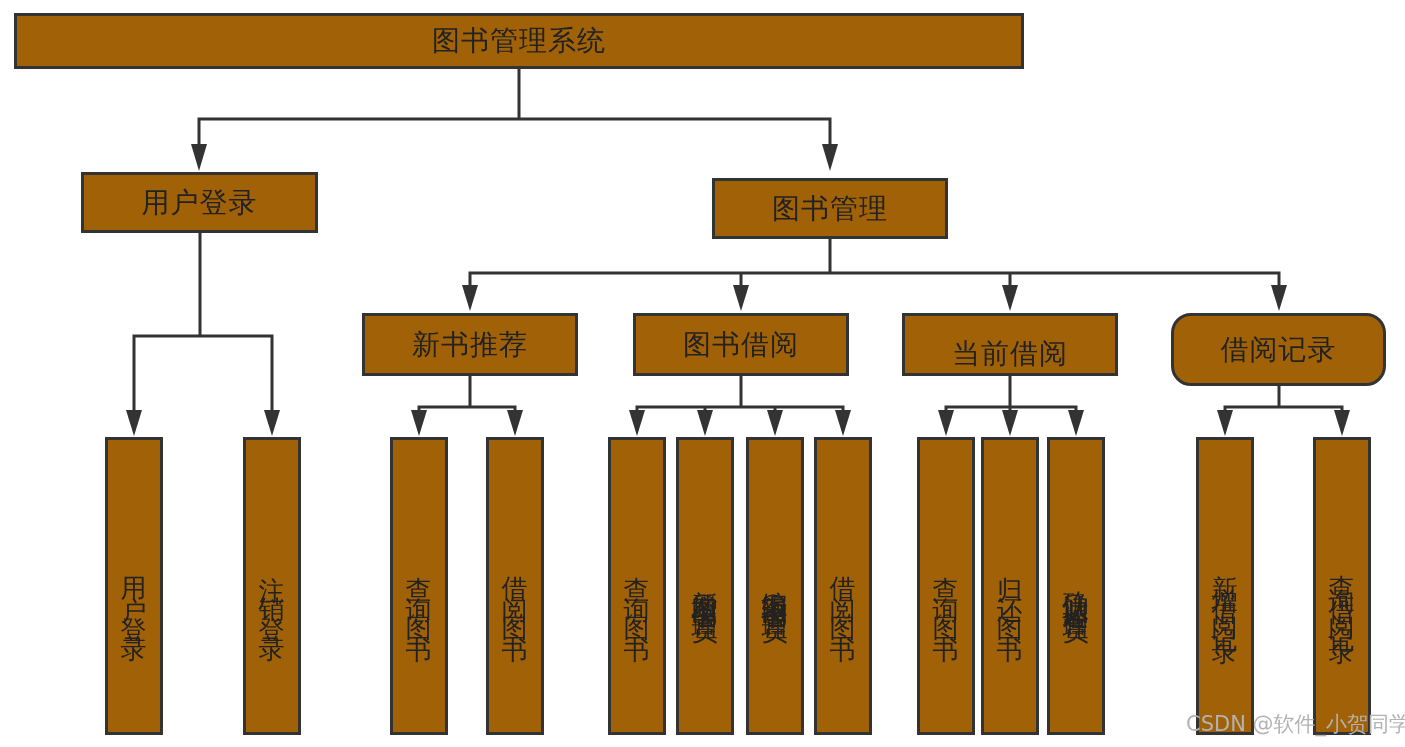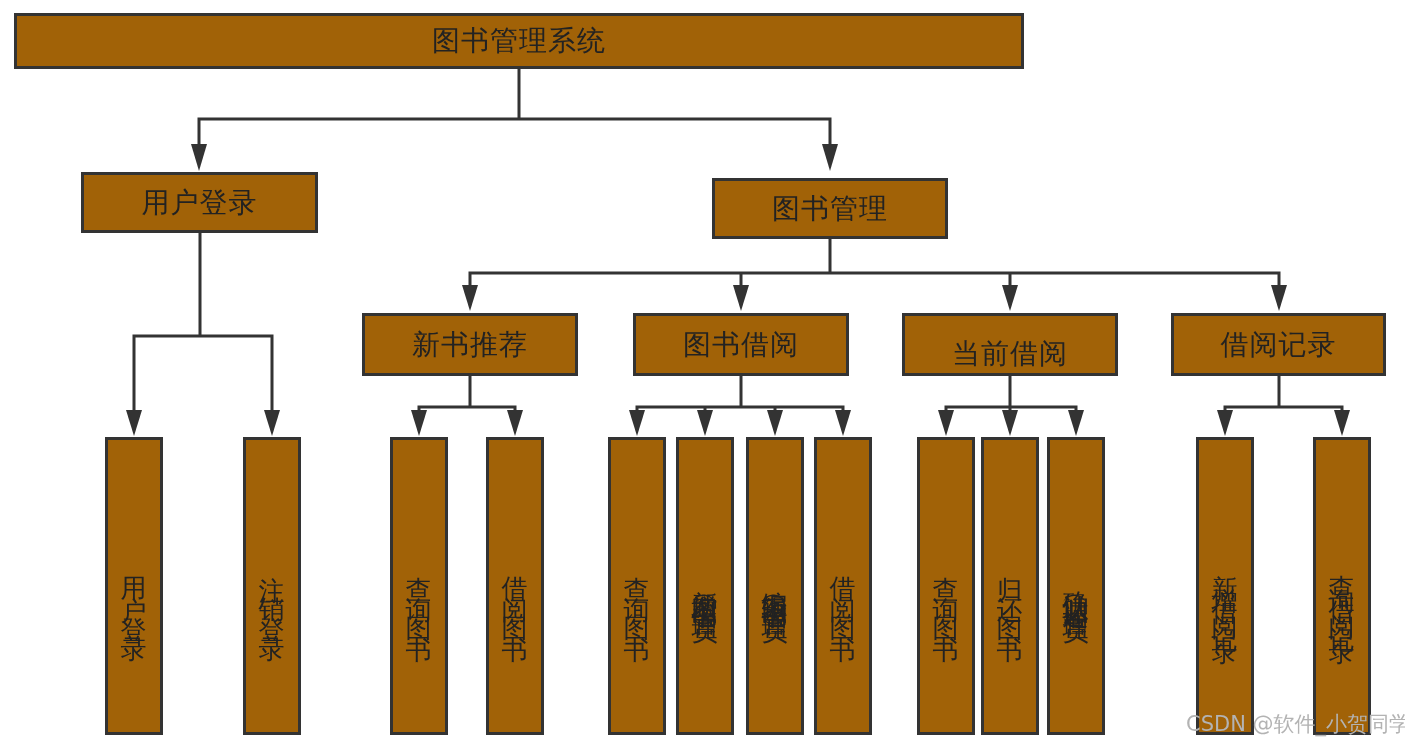--- a/index.html
+++ b/index.html
@@ -98,21 +98,21 @@
 
   <div class="node" style="left:633px; top:313px; width:216px; height:63px;">
     <span class="hlabel">图书借阅</span>
   </div>
   <div class="node" style="left:362px; top:313px; width:216px; height:63px;">
     <span class="hlabel">新书推荐</span>
   </div>
   <div class="node" style="left:902px; top:313px; width:216px; height:63px;align-items:flex-end;">
     <span class="hlabel">当前借阅</span>
   </div>
-  <div class="node" style="left:1171px; top:313px; width:215px; height:63px;">
+  <div class="node" style="left:1171px; top:313px; width:215px; height:73px;border-radius:20px;">
     <span class="hlabel">借阅记录</span>
   </div>
 
   <div class="node vbox sp-lg" style="left:105px; top:437px;">
     <span class="vtext">用户登录</span>
   </div>
   <div class="node vbox sp-lg" style="left:243px; top:437px;">
     <span class="vtext">注销登录</span>
   </div>
 

